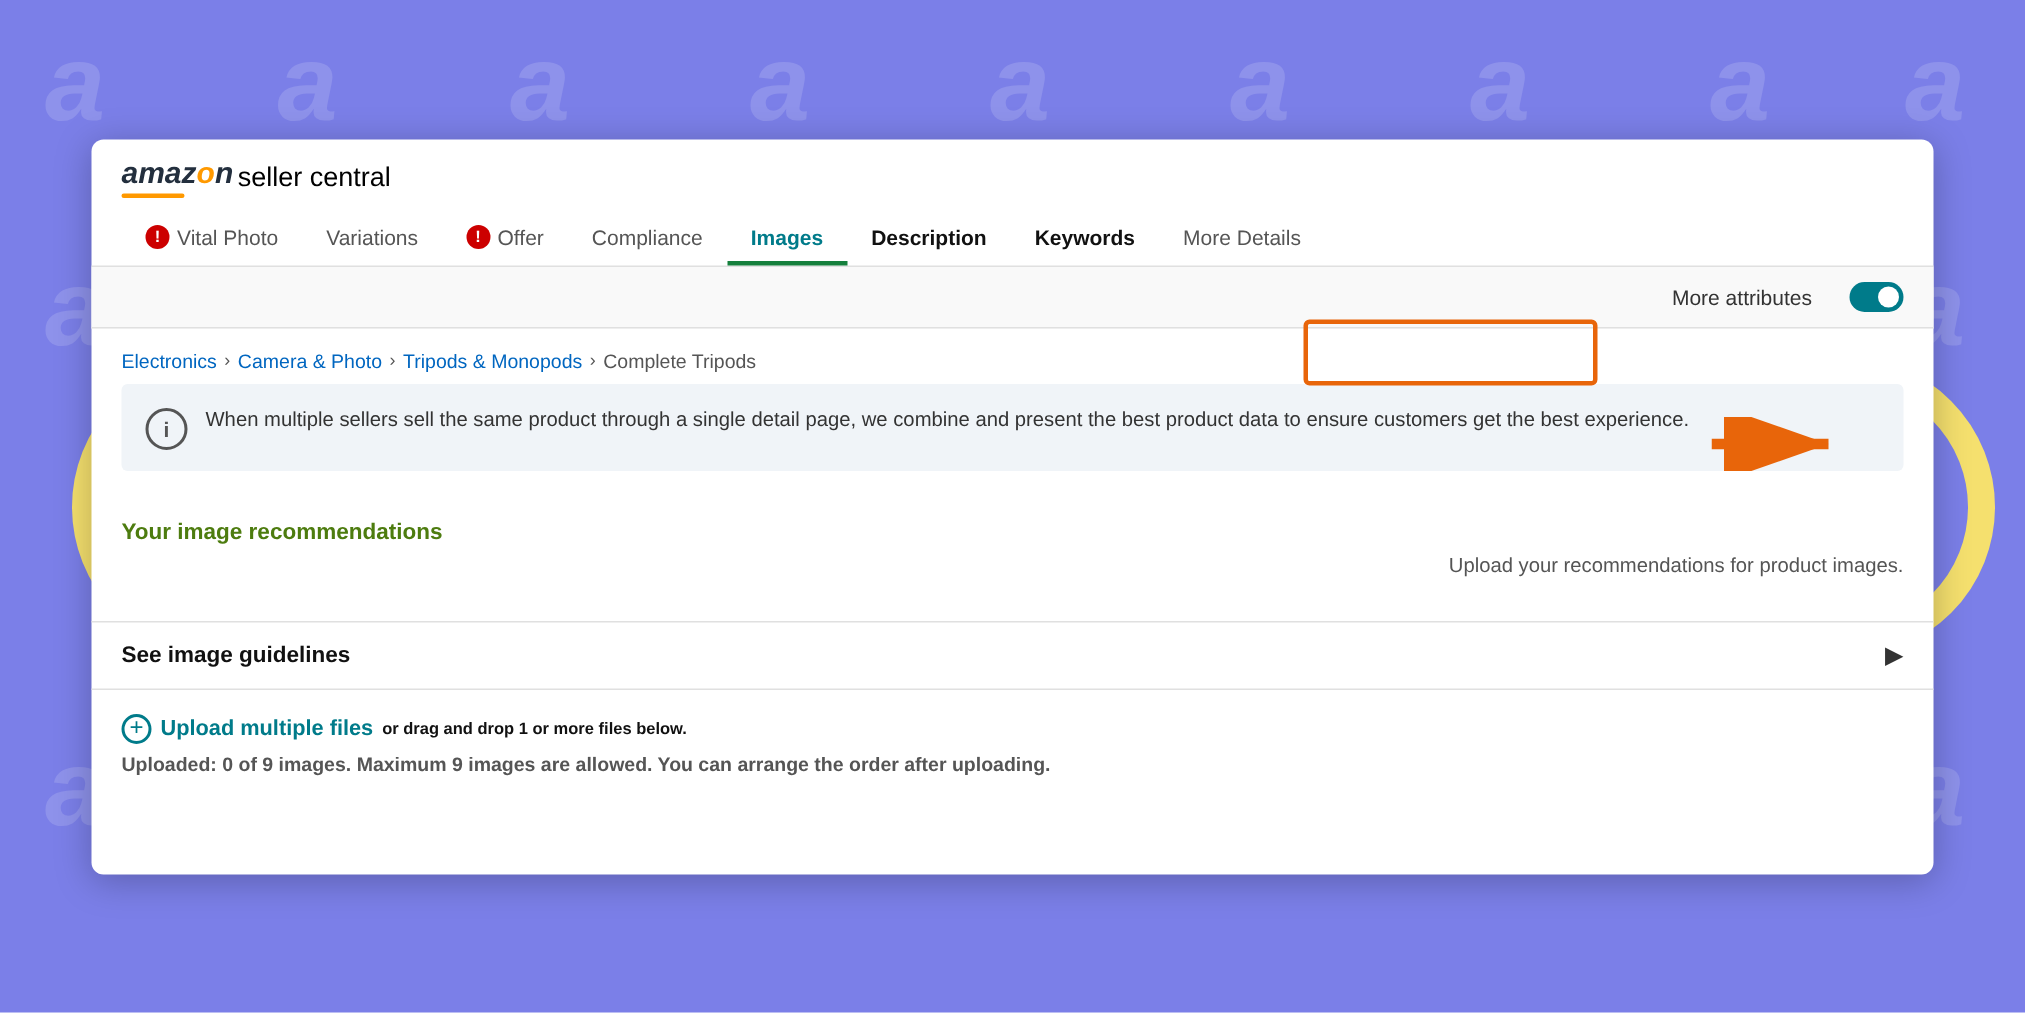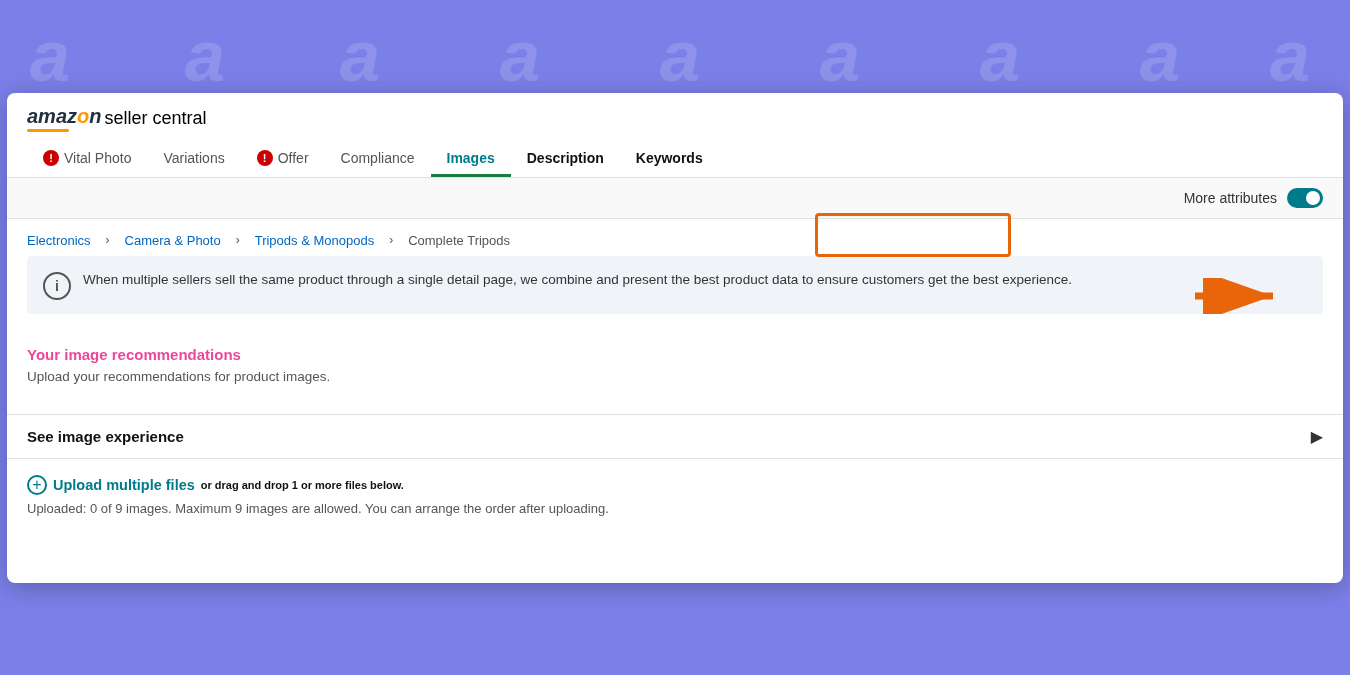--- a/index.html
+++ b/index.html
@@ -33,21 +33,21 @@
       right: 20px;
       top: 50%;
       transform: translateY(-50%);
     }
 
     
     .main-window {
       position: relative;
       z-index: 10;
       background: #fff;
-      width: 1336px;
+      width: 1228px;
       min-height: 490px;
       border-radius: 8px;
       box-shadow: 0 4px 24px rgba(0,0,0,0.25);
       overflow: visible;
     }
 
     
     .tab-highlight-box {
       position: absolute;
       border: 3px solid #e8650a;
@@ -139,21 +139,21 @@
       justify-content: flex-end;
       align-items: center;
       padding: 10px 20px;
       background: #f9f9f9;
       border-bottom: 1px solid #e0e0e0;
       position: relative;
     }
     .more-attrs-label {
       font-size: 14px;
       color: #333;
-      margin-right: 10px;
+      margin-right: 25px;
     }
     .toggle {
       width: 36px;
       height: 20px;
       background: #007b8a;
       border-radius: 10px;
       position: relative;
       cursor: pointer;
     }
     .toggle::after {
@@ -166,21 +166,21 @@
       background: white;
       border-radius: 50%;
     }
 
     
     .breadcrumb {
       padding: 14px 20px 8px 20px;
       font-size: 13px;
       color: #0066c0;
       display: flex;
-      gap: 15px;
+      gap: 5px;
     }
     .breadcrumb .separator {
       color: #555;
       font-size: 12px;
     }
     .breadcrumb .last {
       color: #555;
     }
 
     
@@ -213,27 +213,28 @@
       line-height: 1.5;
     }
 
     
     .section {
       padding: 16px 20px;
     }
     .section-title {
       font-size: 15px;
       font-weight: bold;
-      color: #ec4899;
+      color: #4d7c0f;
       margin-bottom: 6px;
     }
     .section-subtitle {
       font-size: 13.5px;
       color: #555;
       margin-bottom: 14px;
+      text-align: right;
     }
 
     
     .guidelines-row {
       display: flex;
       align-items: center;
       justify-content: space-between;
       padding: 12px 20px;
       border-top: 1px solid #e0e0e0;
       cursor: pointer;
@@ -279,20 +280,21 @@
       text-decoration: none;
     }
     .upload-text {
       font-size: 11px;
       color: #111;
       font-weight: bold;
     }
     .upload-desc {
       font-size: 13px;
       color: #555;
+      font-weight: bold;
     }
 
     
     .orange-arrow-wrapper {
       position: absolute;
       right: 58px;
       top: 185px;
       display: flex;
       align-items: center;
       z-index: 30;
@@ -409,20 +411,23 @@
       </div>
 
       <div class="tab bold">
         <span>Description</span>
       </div>
 
       <div class="tab bold">
         <span>Keywords</span>
       </div>
 
+      <div class="tab">
+        <span>More Details</span>
+      </div>
     </div>
   </div>
 
   <div class="content">
 
     <div class="more-attrs-row">
       <span class="more-attrs-label">More attributes</span>
       <div class="toggle"></div>
     </div>
 
@@ -440,21 +445,21 @@
       <div class="info-icon">i</div>
       <div class="info-text">When multiple sellers sell the same product through a single detail page, we combine and present the best product data to ensure customers get the best experience.</div>
     </div>
 
     <div class="section">
       <div class="section-title">Your image recommendations</div>
       <div class="section-subtitle">Upload your recommendations for product images.</div>
     </div>
 
     <div class="guidelines-row">
-      <span class="guidelines-label">See image experience</span>
+      <span class="guidelines-label">See image guidelines</span>
       <span class="guidelines-arrow">▶</span>
     </div>
 
     <div class="upload-section">
       <div class="upload-row">
         <div class="upload-circle-plus">+</div>
         <a href="#" class="upload-link">Upload multiple files</a>
         <span class="upload-text"> or drag and drop 1 or more files below.</span>
       </div>
       <div class="upload-desc">Uploaded: 0 of 9 images. Maximum 9 images are allowed. You can arrange the order after uploading.</div>

